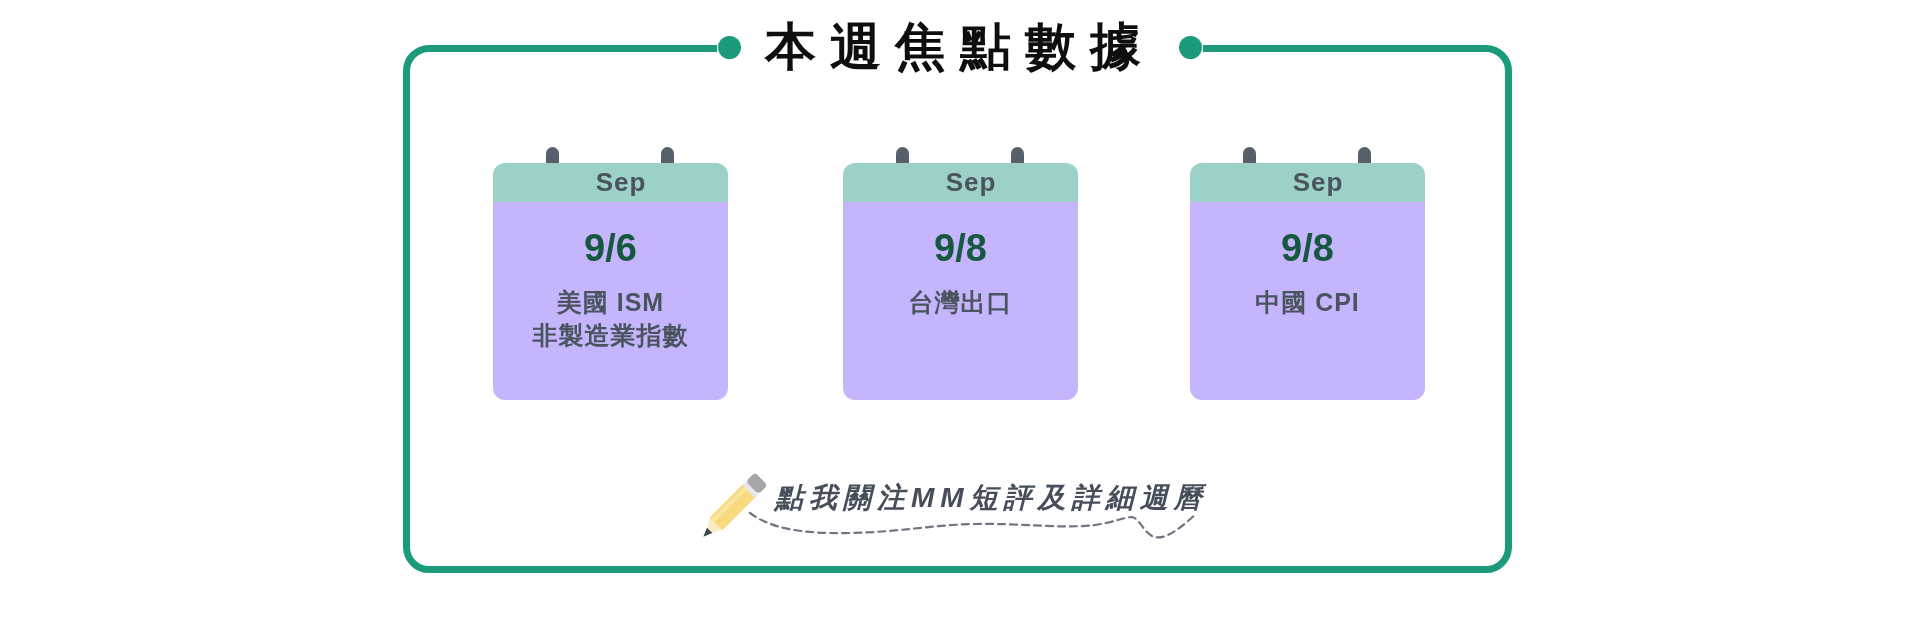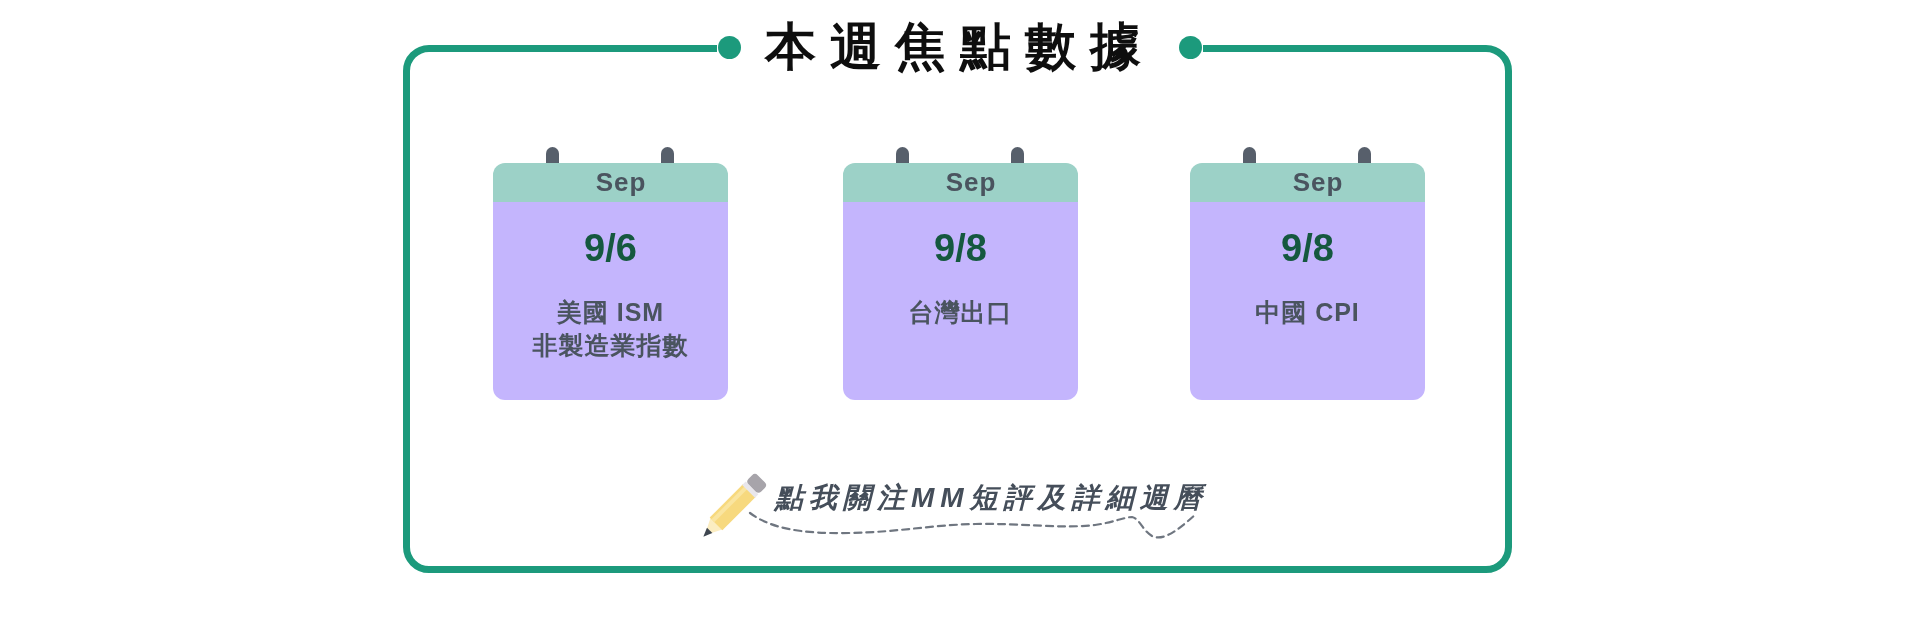--- a/index.html
+++ b/index.html
@@ -30,21 +30,21 @@
     position:relative;height:39px;background:#9CD1C7;border-radius:12px 12px 0 0;
     display:flex;align-items:center;justify-content:center;padding-left:21px;
   }
   .cal-month{font-size:26px;font-weight:600;color:#4A545F;letter-spacing:1px;}
   .cal-body{
     height:198px;background:#c4b5fd;border-radius:0 0 12px 12px;
     text-align:center;
   }
   .cal-date{margin-top:0;padding-top:25px;font-size:38px;font-weight:700;color:#15583F;}
   .cal-event{
-    margin-top:26px;font-size:25px;font-weight:600;color:#4A545F;
+    margin-top:16px;font-size:25px;font-weight:600;color:#4A545F;
     line-height:1.3;white-space:pre-line;letter-spacing:1px;
   }
   
   .pin{position:absolute;top:-16px;width:23px;height:46px;}
   .pin.left{left:48px;} .pin.right{left:163px;}
   .pin .ring{
     position:absolute;left:0px;top:24px;width:23px;height:23px;border-radius:50%;background:#ffffff;
   }
   .pin .bar{
     position:absolute;left:5px;top:0;width:13px;height:43px;border-radius:7px;background:#575F6B;

